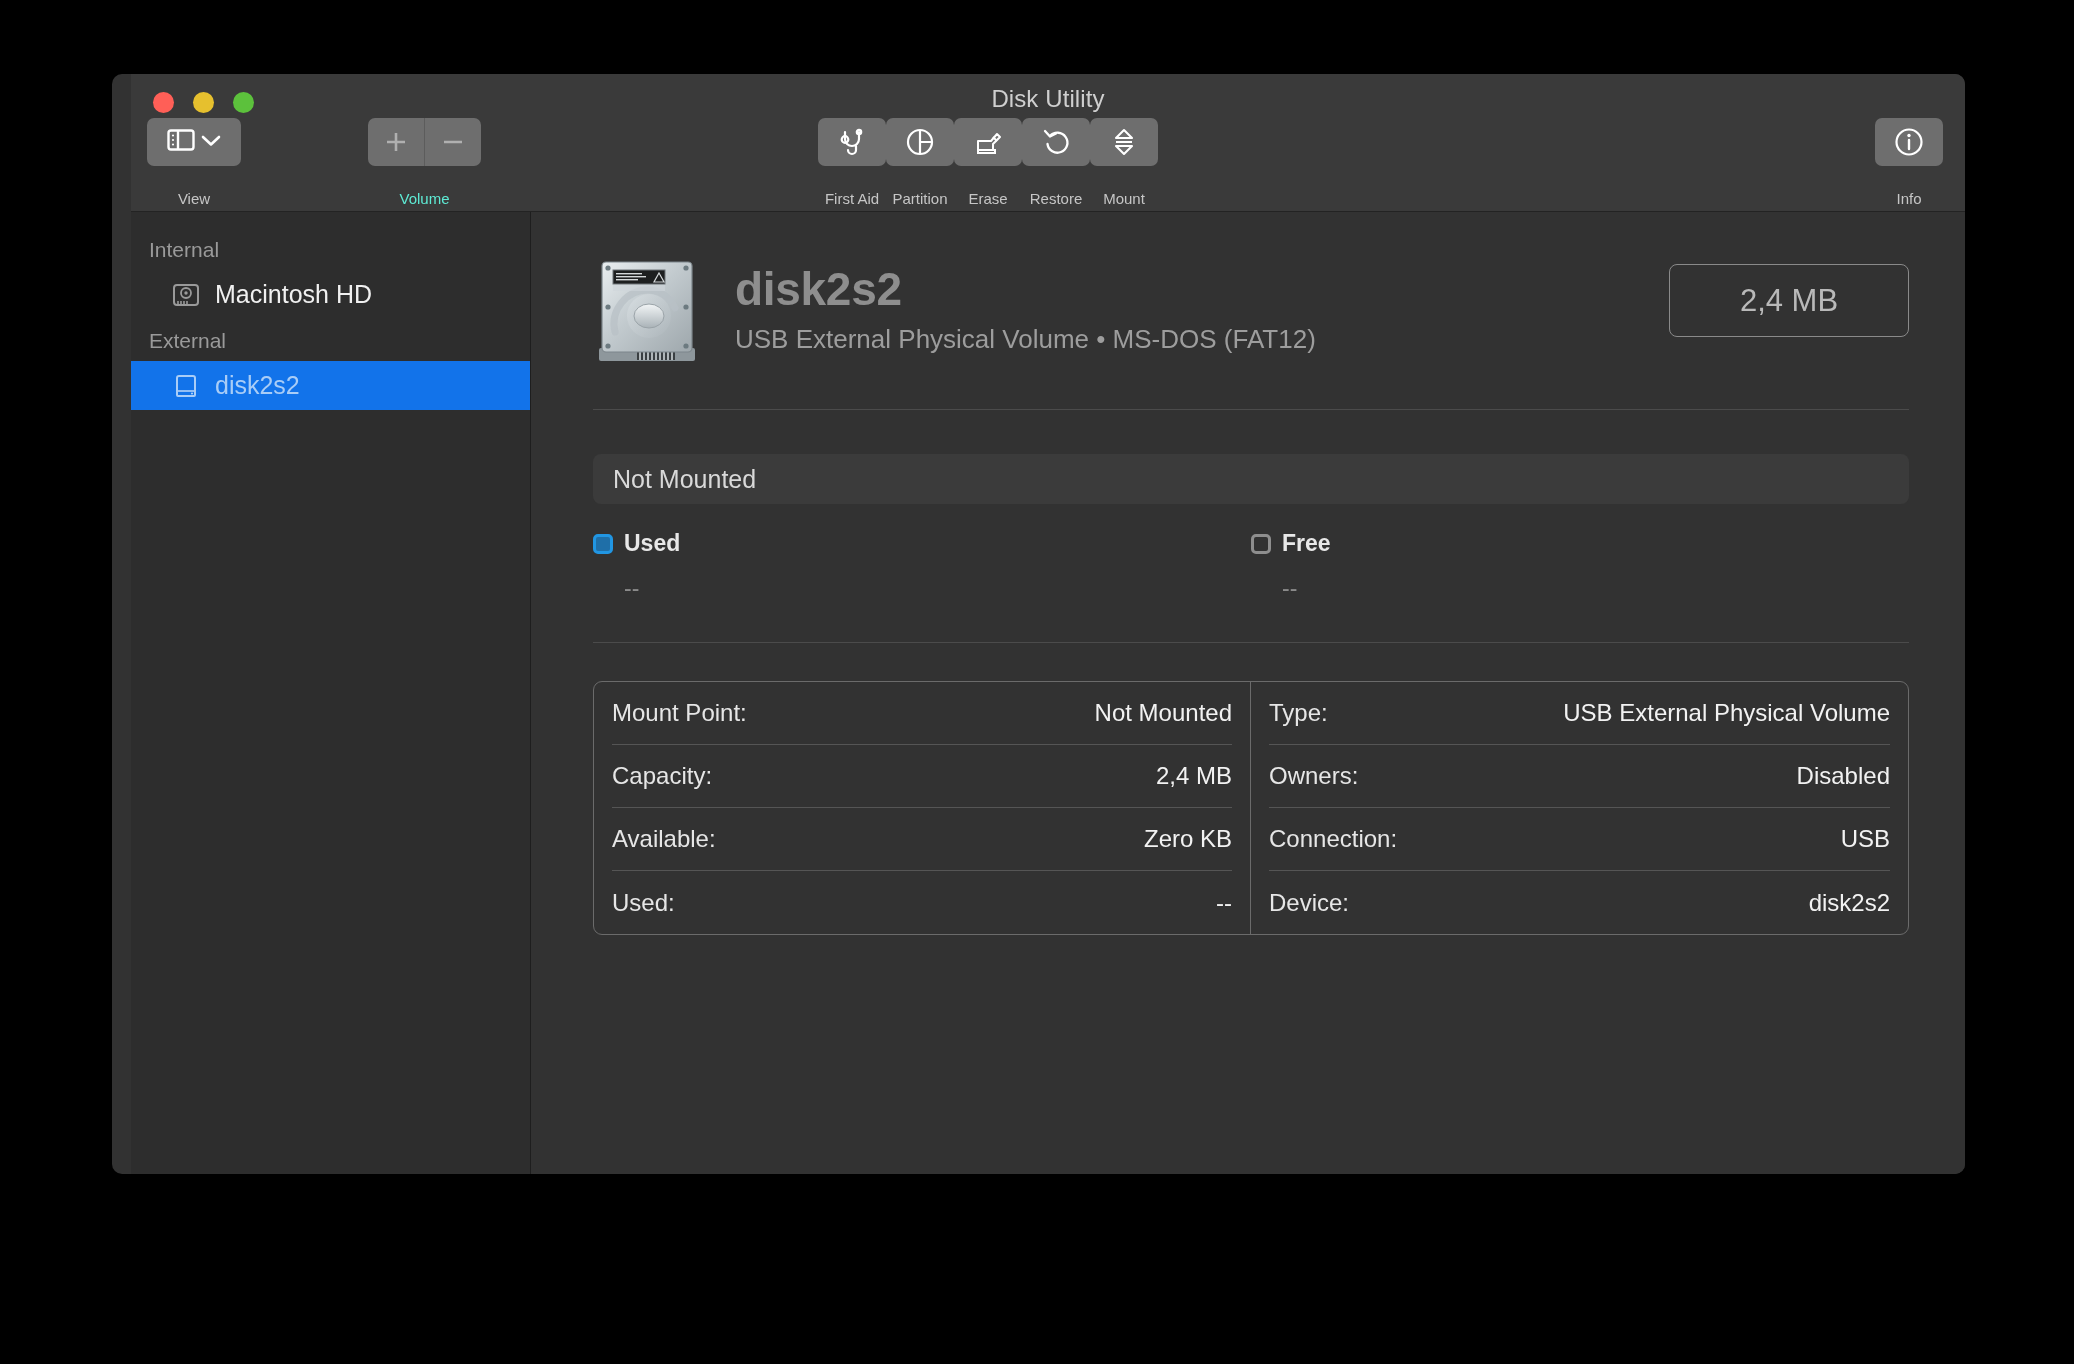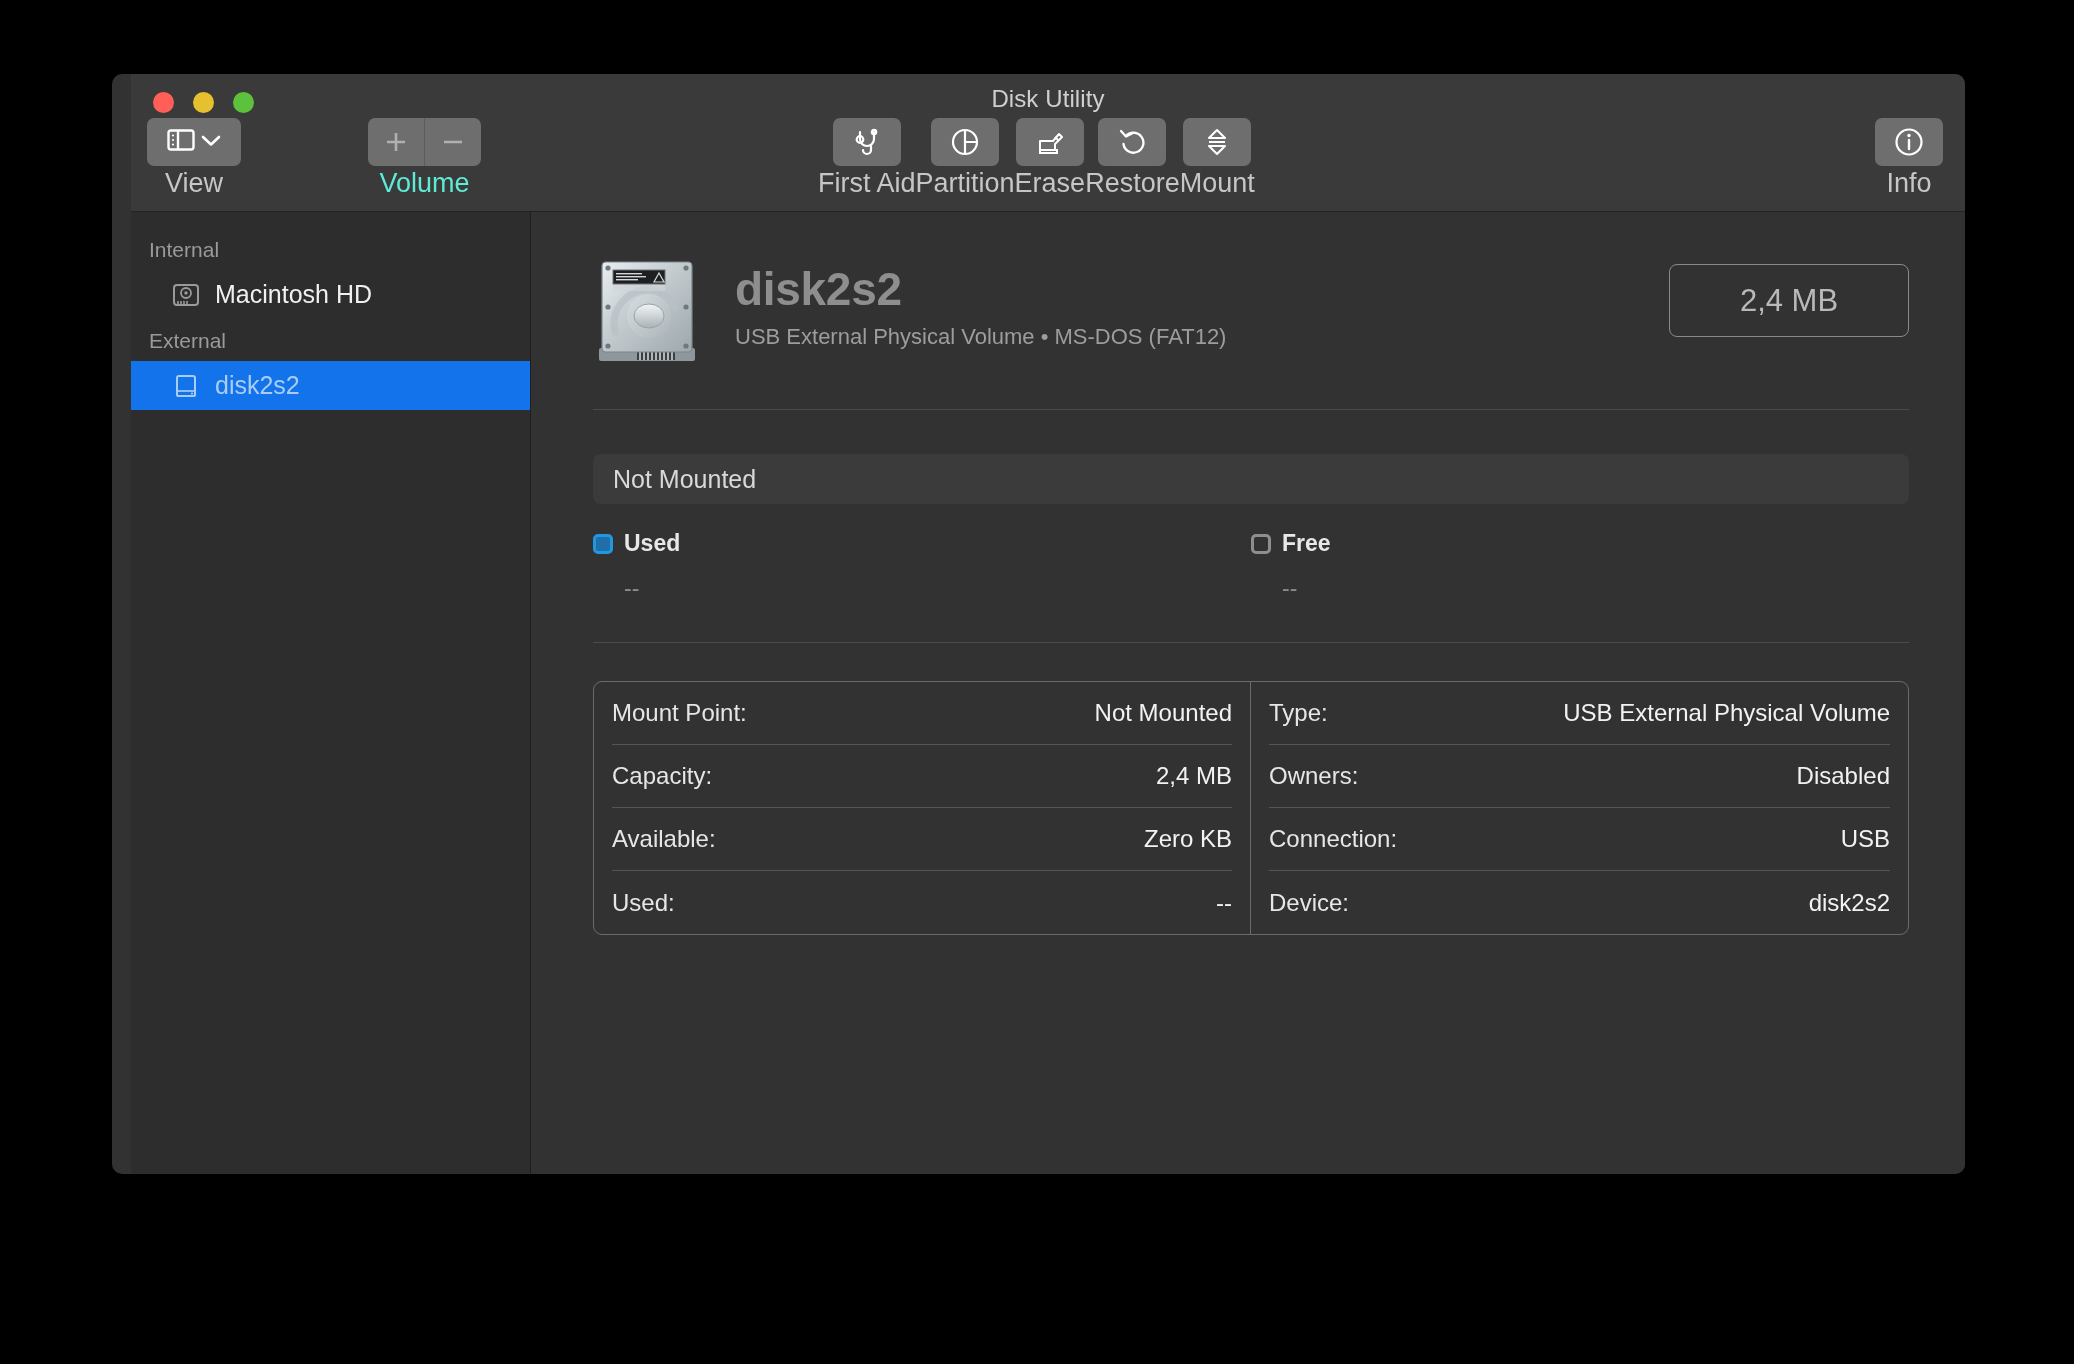--- a/index.html
+++ b/index.html
@@ -51,22 +51,22 @@
     position: absolute;
     display: flex; flex-direction: column; align-items: center;
   }
   .tb-btn {
     background: #6e6e6e;
     border-radius: 7px;
     display: flex; align-items: center; justify-content: center;
     color: #fff;
   }
   .tb-label {
-    margin-top: 2px;
-    font-size: 27px; color: #c6c6c6;
+    margin-top: 24px;
+    font-size: 15px; color: #c6c6c6;
     white-space: nowrap;
   }
   .tb-label.dim { color: #5eead4; }
 
   
   #view-group { left: 16px; top: 44px; }
   #view-group .tb-btn { width: 94px; height: 48px; gap: 6px; }
   .chev { display:block; }
 
   
@@ -119,21 +119,21 @@
     min-width: 0;
   }
 
   .vol-head { display: flex; align-items: flex-start; gap: 34px; }
   .hdd-icon { width: 108px; height: 110px; flex: 0 0 108px; margin-top: 6px; }
   .vol-text { flex: 1 1 auto; min-width: 0; padding-top: 14px;}
   .vol-name {
     font-size: 46px; font-weight: bold; color: #8e8e8e;
     letter-spacing: -.3px;
   }
-  .vol-sub { font-size: 22px; color: #9d9d9d; margin-top: 8px; }
+  .vol-sub { font-size: 26px; color: #9d9d9d; margin-top: 8px; }
   .cap-badge {
     margin-top: 16px;
     width: 240px; height: 73px;
     border: 1px solid #8a8a8a; border-radius: 8px;
     display: flex; align-items: center; justify-content: center;
     font-size: 31px; color: #b9b9b9;
     flex: 0 0 240px;
   }
 
   .hr { height: 1px; background: #4b4b4b; margin: 45px 0 0 0; }

